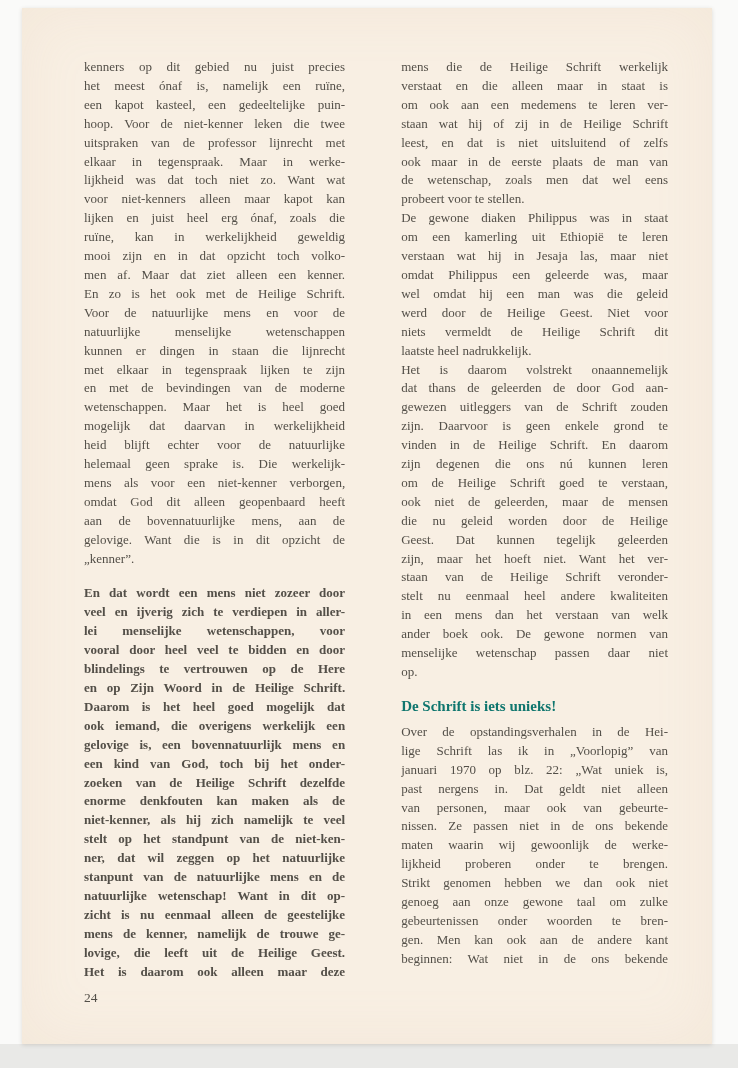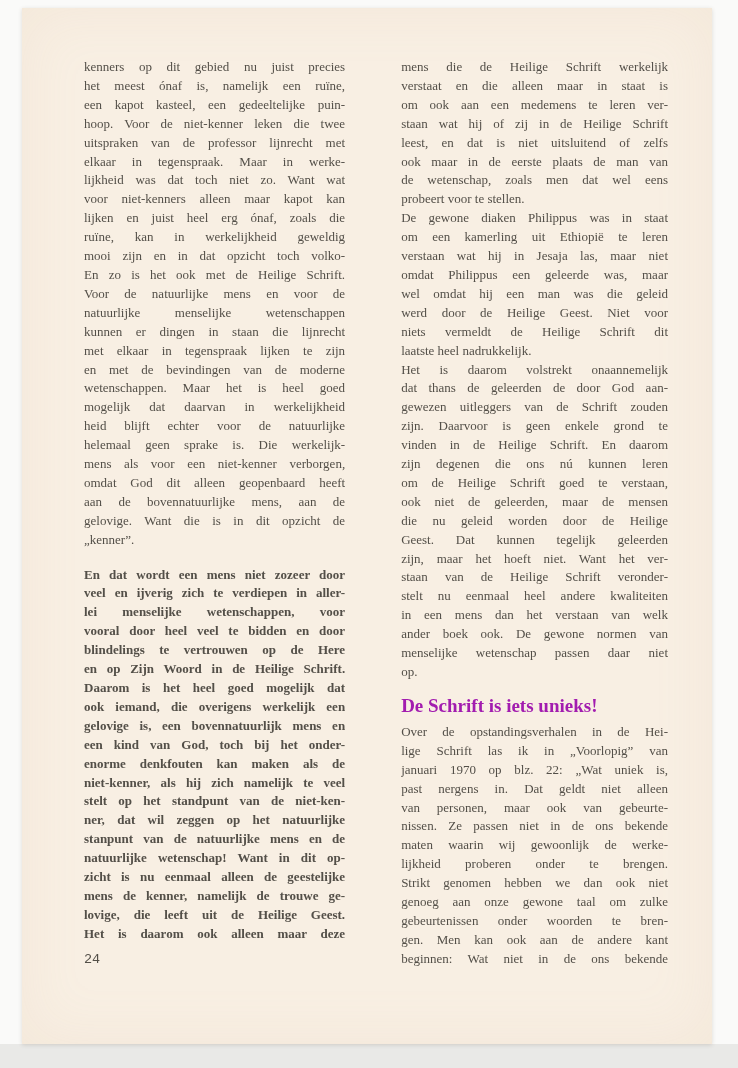--- a/index.html
+++ b/index.html
@@ -24,30 +24,29 @@
   .columns { display: flex; gap: 34px; }
   .col { color: #534f48; font-size: 13px; line-height: 18.9px; }
   .col-left  { width: 272px; }
   .col-right { width: 278px; margin-left: 22px; }
   .line { text-align: justify; text-align-last: justify; white-space: nowrap; overflow: hidden; }
   .line-last { text-align-last: left; }
   .block.cont .line-last { text-align-last: justify; }
   .block-gap { margin-top: 16px; font-weight: bold; }
   .section-heading {
     font-weight: bold;
-    font-size: 19px;
-    color: #a21caf;
+    font-size: 15px;
+    color: #0f766e;
     margin: 14px 0 7px 0;
     line-height: 20px;
   }
   .page-number {
     margin-top: 7px;
     font-size: 13.5px;
     color: #534f48;
-    font-family: Liberation Mono, monospace;
   }
 </style>
 </head>
 <body>
 
 <div class="scan-strip-bottom"></div>
 
 <div class="page">
   <div class="columns">
 
@@ -57,20 +56,21 @@
           <div class="line">het meest ónaf is, namelijk een ruïne,</div>
           <div class="line">een kapot kasteel, een gedeeltelijke puin-</div>
           <div class="line">hoop. Voor de niet-kenner leken die twee</div>
           <div class="line">uitspraken van de professor lijnrecht met</div>
           <div class="line">elkaar in tegenspraak. Maar in werke-</div>
           <div class="line">lijkheid was dat toch niet zo. Want wat</div>
           <div class="line">voor niet-kenners alleen maar kapot kan</div>
           <div class="line">lijken en juist heel erg ónaf, zoals die</div>
           <div class="line">ruïne, kan in werkelijkheid geweldig</div>
           <div class="line">mooi zijn en in dat opzicht toch volko-</div>
+          <div class="line">men af. Maar dat ziet alleen een kenner.</div>
           <div class="line">En zo is het ook met de Heilige Schrift.</div>
           <div class="line">Voor de natuurlijke mens en voor de</div>
           <div class="line">natuurlijke menselijke wetenschappen</div>
           <div class="line">kunnen er dingen in staan die lijnrecht</div>
           <div class="line">met elkaar in tegenspraak lijken te zijn</div>
           <div class="line">en met de bevindingen van de moderne</div>
           <div class="line">wetenschappen. Maar het is heel goed</div>
           <div class="line">mogelijk dat daarvan in werkelijkheid</div>
           <div class="line">heid blijft echter voor de natuurlijke</div>
           <div class="line">helemaal geen sprake is. Die werkelijk-</div>
@@ -84,20 +84,21 @@
           <div class="line">En dat wordt een mens niet zozeer door</div>
           <div class="line">veel en ijverig zich te verdiepen in aller-</div>
           <div class="line">lei menselijke wetenschappen, voor</div>
           <div class="line">vooral door heel veel te bidden en door</div>
           <div class="line">blindelings te vertrouwen op de Here</div>
           <div class="line">en op Zijn Woord in de Heilige Schrift.</div>
           <div class="line">Daarom is het heel goed mogelijk dat</div>
           <div class="line">ook iemand, die overigens werkelijk een</div>
           <div class="line">gelovige is, een bovennatuurlijk mens en</div>
           <div class="line">een kind van God, toch bij het onder-</div>
+          <div class="line">zoeken van de Heilige Schrift dezelfde</div>
           <div class="line">enorme denkfouten kan maken als de</div>
           <div class="line">niet-kenner, als hij zich namelijk te veel</div>
           <div class="line">stelt op het standpunt van de niet-ken-</div>
           <div class="line">ner, dat wil zeggen op het natuurlijke</div>
           <div class="line">stanpunt van de natuurlijke mens en de</div>
           <div class="line">natuurlijke wetenschap! Want in dit op-</div>
           <div class="line">zicht is nu eenmaal alleen de geestelijke</div>
           <div class="line">mens de kenner, namelijk de trouwe ge-</div>
           <div class="line">lovige, die leeft uit de Heilige Geest.</div>
           <div class="line line-last">Het is daarom ook alleen maar deze</div>

